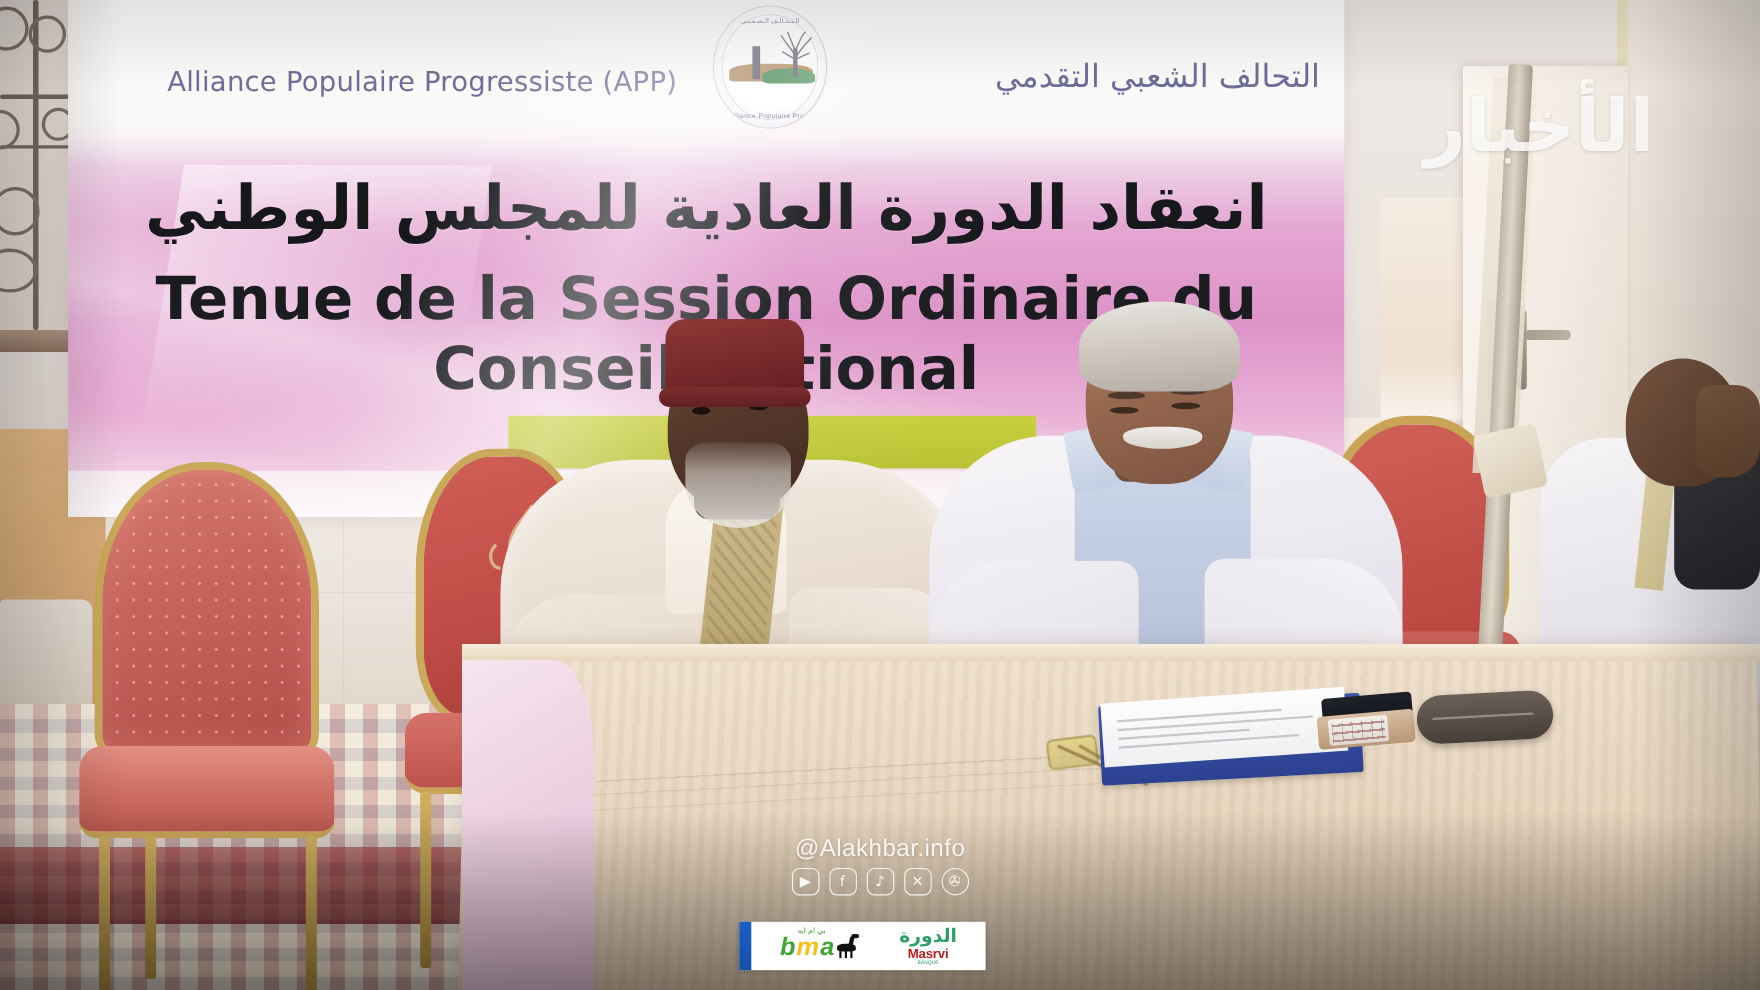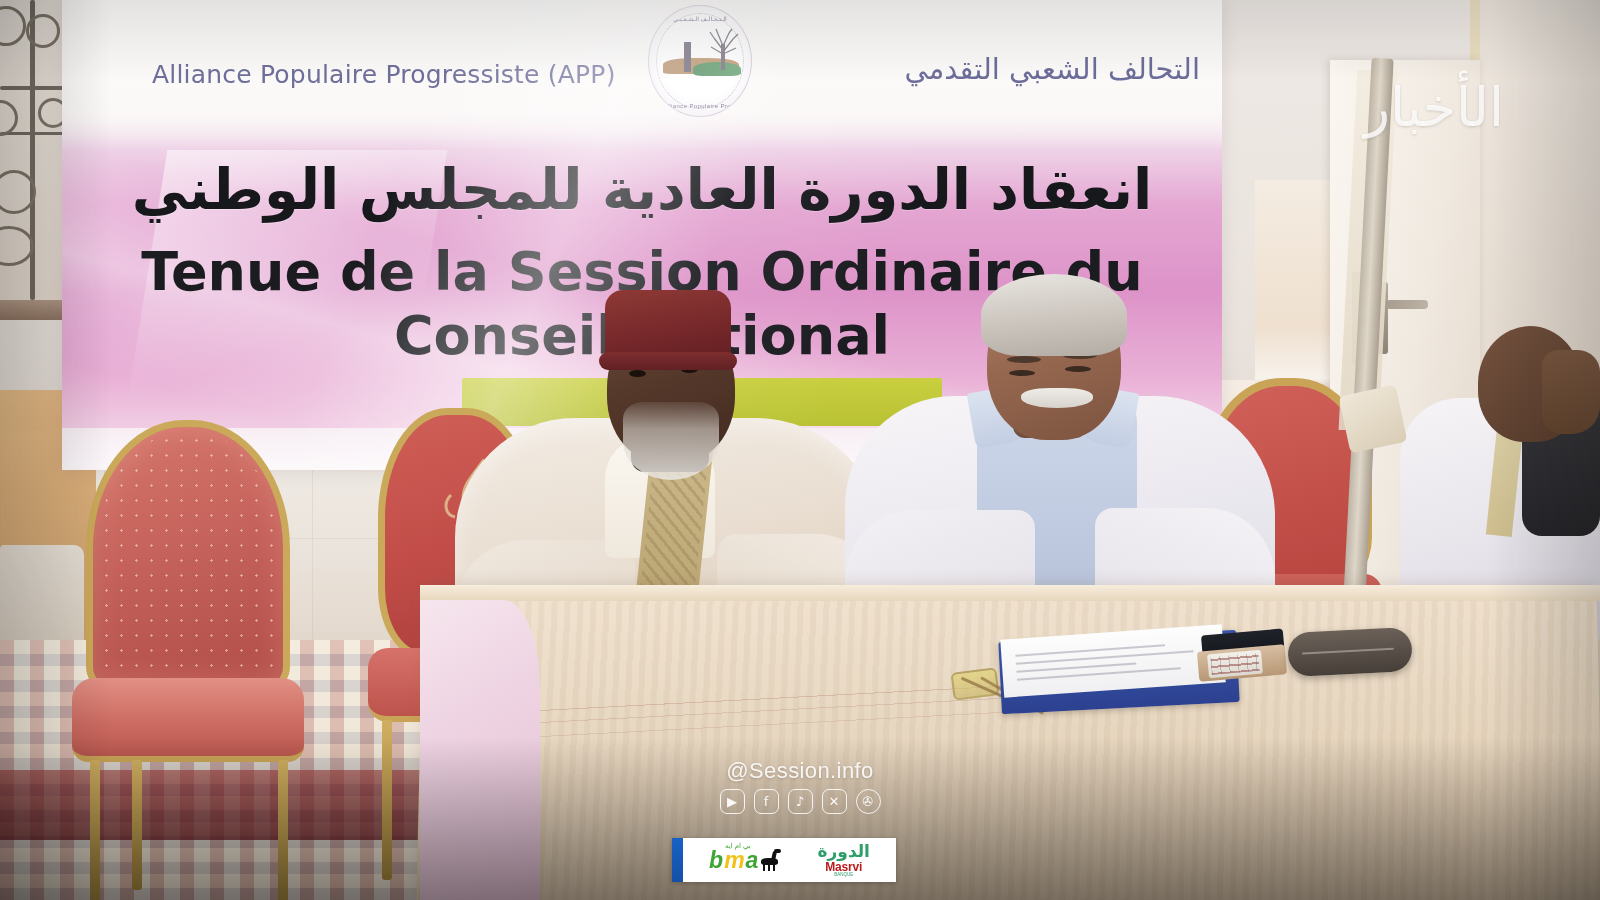--- a/index.html
+++ b/index.html
@@ -551,22 +551,22 @@
 
   
   .vignette {
     position:absolute; inset:0; pointer-events:none;
     background:
       linear-gradient(180deg, rgba(0,0,0,.10) 0%, rgba(0,0,0,0) 9%, rgba(0,0,0,0) 82%, rgba(0,0,0,.45) 100%),
       linear-gradient(90deg, rgba(0,0,0,.18) 0%, rgba(0,0,0,0) 7%, rgba(0,0,0,0) 93%, rgba(0,0,0,.16) 100%);
   }
   .wm-corner {
     position:absolute; right:96px; top:76px;
-    font-size:54px; color:rgba(255,255,255,.82); direction:rtl;
-    font-family:"DejaVu Sans", sans-serif; font-weight:normal;
+    font-size:66px; color:rgba(255,255,255,.82); direction:rtl;
+    font-family:"DejaVu Sans", sans-serif; font-weight:bold;
     letter-spacing:1px;
     text-shadow:0 1px 3px rgba(90,80,75,.22);
   }
   .wm-bottom {
     position:absolute; left:0; right:0; bottom:86px; text-align:center;
     pointer-events:none;
   }
   .wm-handle {
     font-size:22px; color:rgba(255,255,255,.88); letter-spacing:.4px;
     text-shadow:0 1px 3px rgba(80,60,50,.3);
@@ -810,21 +810,21 @@
   <div class="phone-dark"></div>
   <div class="phone-gold"></div>
   <div class="keypad"></div>
   <div class="case"></div>
 
   <div class="vignette"></div>
 
   <div class="wm-corner">الأخبار</div>
 
   <div class="wm-bottom">
-    <div class="wm-handle">@Session.info</div>
+    <div class="wm-handle">@Alakhbar.info</div>
     <div class="wm-icons">
       <div class="wm-ico">▶</div>
       <div class="wm-ico">f</div>
       <div class="wm-ico">♪</div>
       <div class="wm-ico">✕</div>
       <div class="wm-ico round">✇</div>
     </div>
   </div>
 
   <div class="sponsors">

